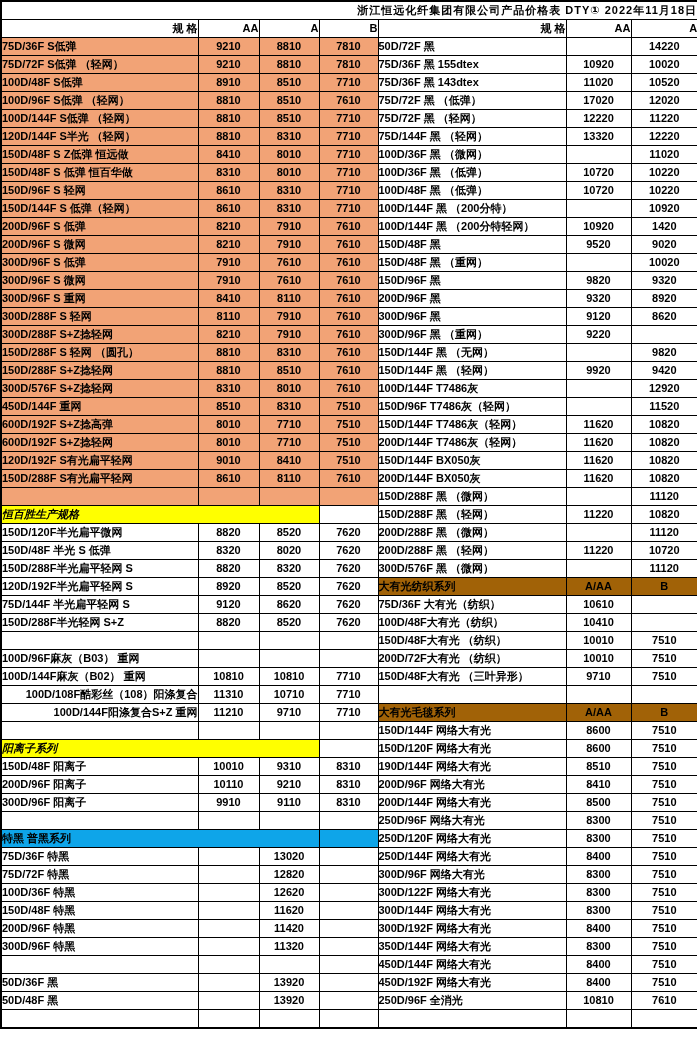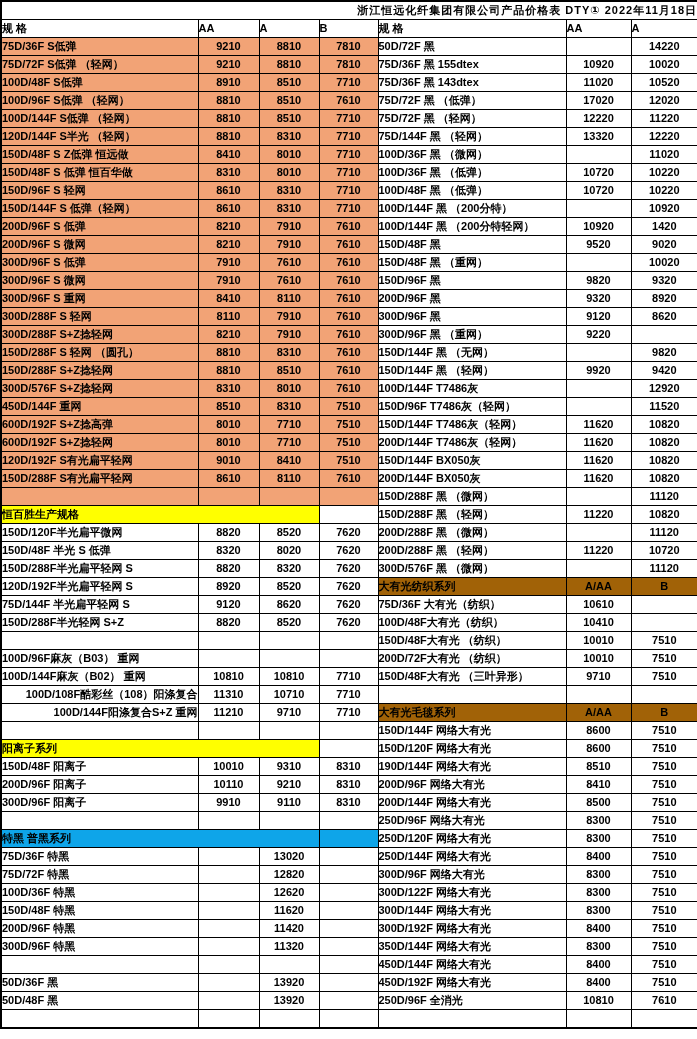--- a/index.html
+++ b/index.html
@@ -1,27 +1,27 @@
 <!DOCTYPE html>
 <html><head>
 <meta charset="utf-8">
 <style>
   html,body{margin:0;padding:0;background:#fff;}
   body{width:697px;height:1039px;font-family:"Liberation Sans","DejaVu Sans",sans-serif;}
   #sheet{width:697px;border-collapse:collapse;table-layout:fixed;border:2px solid #000;}
   #sheet td{border:1px solid #000;height:17px;padding:0;font-size:11px;font-weight:bold;
             color:#000;white-space:nowrap;overflow:hidden;line-height:17px;}
   td.title-cell{height:27px;font-size:16px;text-align:right;line-height:27px;letter-spacing:1px;}
-  td.head{height:17px;text-align:left;font-size:12px;}
+  td.head{height:17px;text-align:right;font-size:12px;}
   td.lab{text-align:left;padding-left:3px;}
   td.val{text-align:center;}
   
   .L-o{background:#F2A376;}
   .L-oe{background:#F2A376;}
-  .L-y.lab{background:#FFFF00;font-size:12px;}
+  .L-y.lab{background:#FFFF00;font-size:12px;font-style:italic;}
   .L-yf{background:#0ea5e9;}
   .L-yf.lab{font-size:12px;}
   .L-r{color:#D80000;}
   .L-b{color:#1A5FC8;}
   .L-b.v3{color:#D80000;}
   .L-lb{color:#1A5FC8;}
   .L-lb.lab{color:#7FA3DC;text-align:right;}
   .L-lb.v3{color:#D80000;}
   
   .R-y{background:#a16207;}

